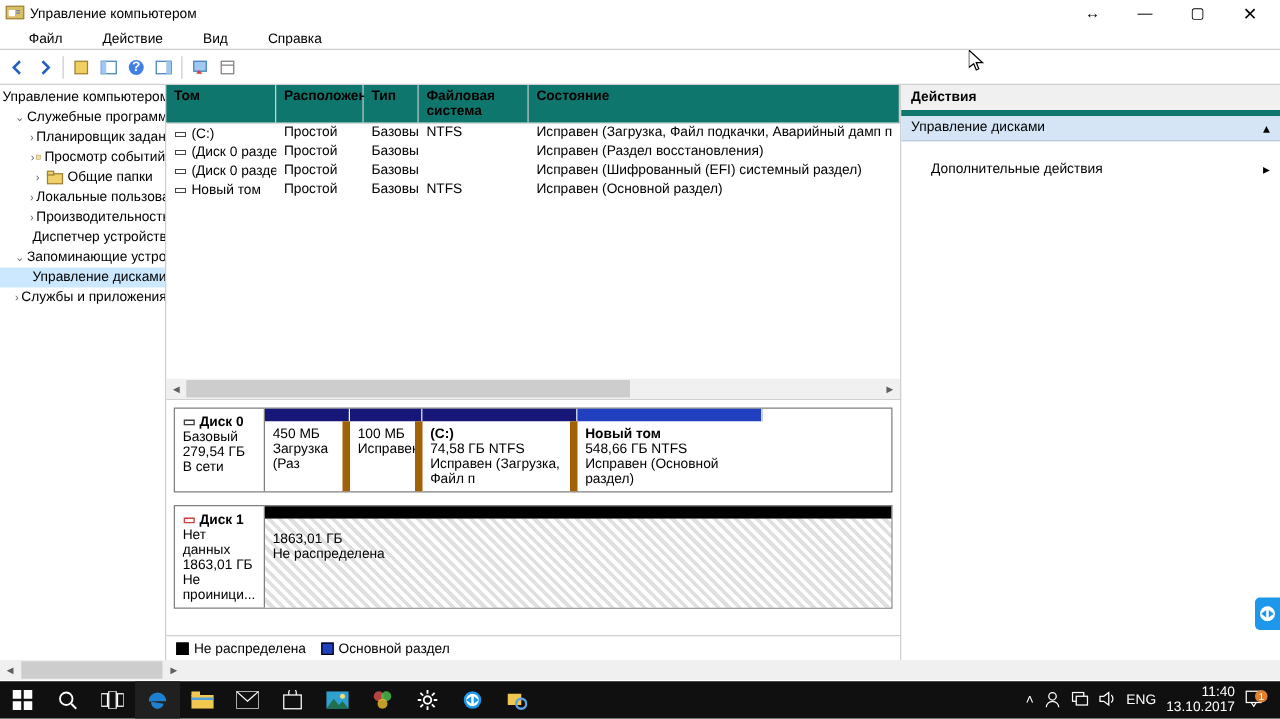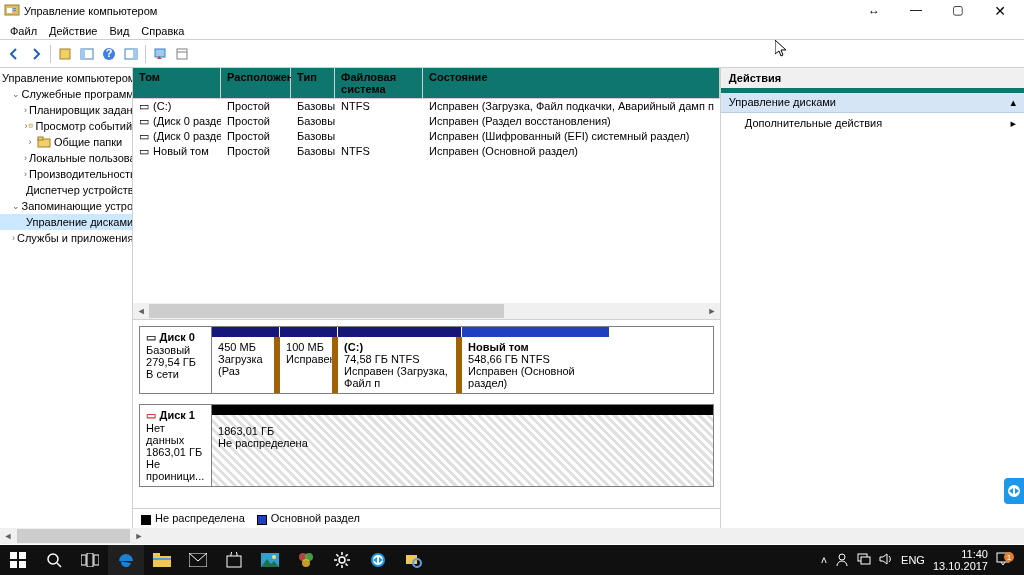--- a/index.html
+++ b/index.html
@@ -6,21 +6,21 @@
 body { width: 1024px; height: 575px; background: #fff; overflow: hidden; position: relative; }
 
 
 .titlebar { height: 22px; display: flex; align-items: center; padding: 0 4px; background: #fff; }
 .titlebar .app-icon { width: 16px; height: 16px; margin-right: 4px; display: inline-flex; align-items: center; justify-content: center; }
 .titlebar .title { flex: 1; }
 .titlebar .winbtns { display: flex; gap: 18px; padding-right: 8px; }
 .winbtn { width: 24px; text-align: center; font-family: sans-serif; font-size: 12px; cursor: default; }
 
 
-.menubar { height: 18px; display: flex; align-items: center; padding: 0 4px; gap: 0; border-bottom: 1px solid #d0d0d0; }
+.menubar { height: 18px; display: flex; align-items: center; padding: 0 17px; gap: 20px; border-bottom: 1px solid #d0d0d0; }
 .menubar span { padding: 2px 6px; }
 
 
 .toolbar { height: 28px; display: flex; align-items: center; padding: 0 4px; gap: 2px; border-bottom: 1px solid #d0d0d0; }
 .tbtn { width: 20px; height: 20px; display: inline-flex; align-items: center; justify-content: center; border: 1px solid transparent; }
 .tbtn svg { width: 14px; height: 14px; }
 .tsep { width: 1px; height: 18px; background: #ccc; margin: 0 2px; }
 
 
 .main { display: flex; height: 460px; }
@@ -66,21 +66,21 @@
 .part.unalloc { background: repeating-linear-gradient(45deg, #fff, #fff 3px, #e0e0e0 3px, #e0e0e0 6px); }
 
 
 .legend { height: 20px; border-top: 1px solid #d0d0d0; display: flex; align-items: center; padding: 0 8px; gap: 12px; }
 .legend .lsw { width: 10px; height: 10px; display: inline-block; margin-right: 4px; vertical-align: middle; border: 1px solid #000; }
 
 
 .actions { width: 335px; }
 .actions-header { background: #f0f0f0; padding: 4px 8px; font-weight: bold; border-bottom: 5px solid #0f766e; }
 .actions-section { background: #d5e5f5; padding: 3px 8px; font-weight: normal; display: flex; justify-content: space-between; border-bottom: 1px solid #bcd; }
-.actions-item { padding: 4px 8px 4px 24px; display: flex; justify-content: space-between; }
+.actions-item { padding: 16px 8px 4px 24px; display: flex; justify-content: space-between; }
 
 
 .winscroll { height: 16px; background: #f0f0f0; display: flex; }
 
 
 .taskbar { position: absolute; bottom: 0; left: 0; right: 0; height: 30px; background: #101010; display: flex; align-items: center; color: #fff; }
 .taskbar .tbicon { width: 36px; height: 30px; display: flex; align-items: center; justify-content: center; }
 .taskbar .tray { margin-left: auto; display: flex; align-items: center; gap: 8px; padding-right: 4px; font-size: 10px; }
 .taskbar .clock { text-align: right; line-height: 1.1; }
 

